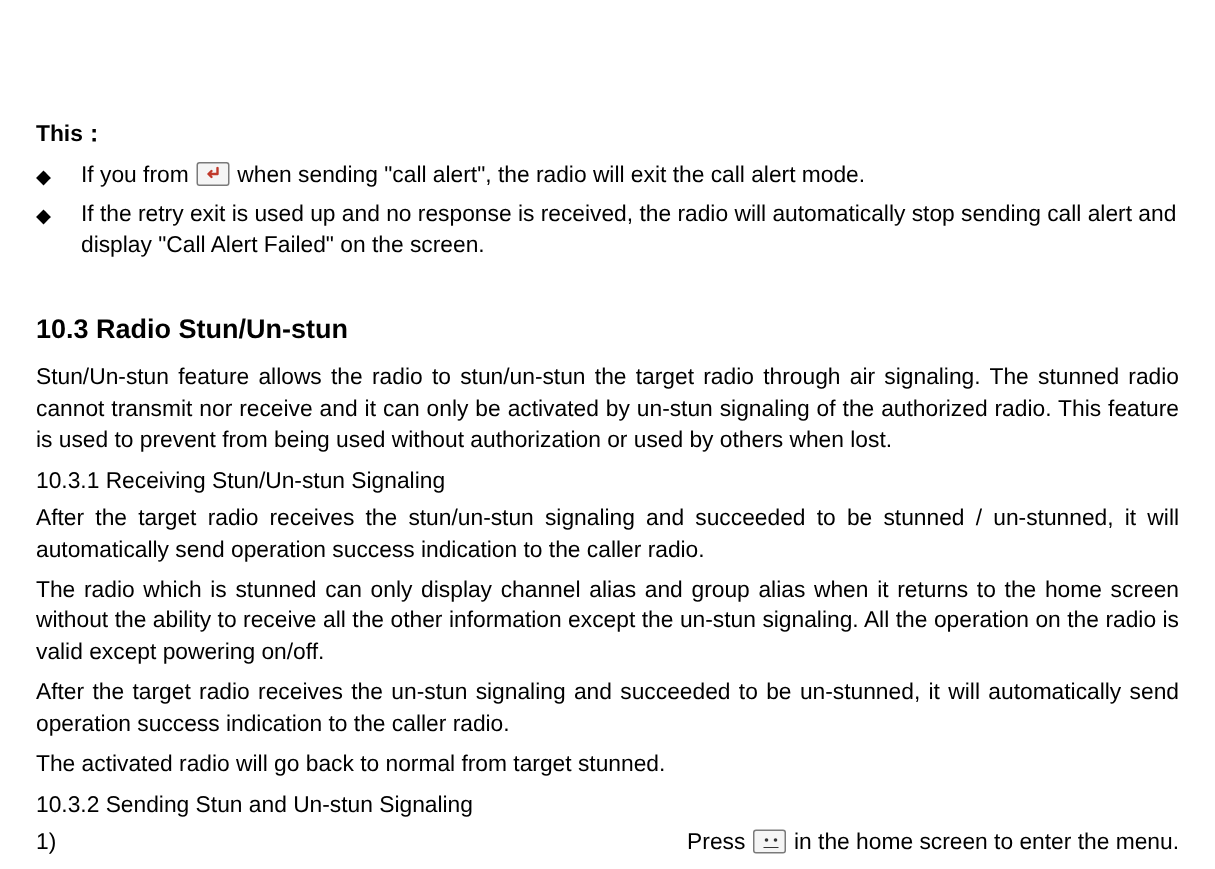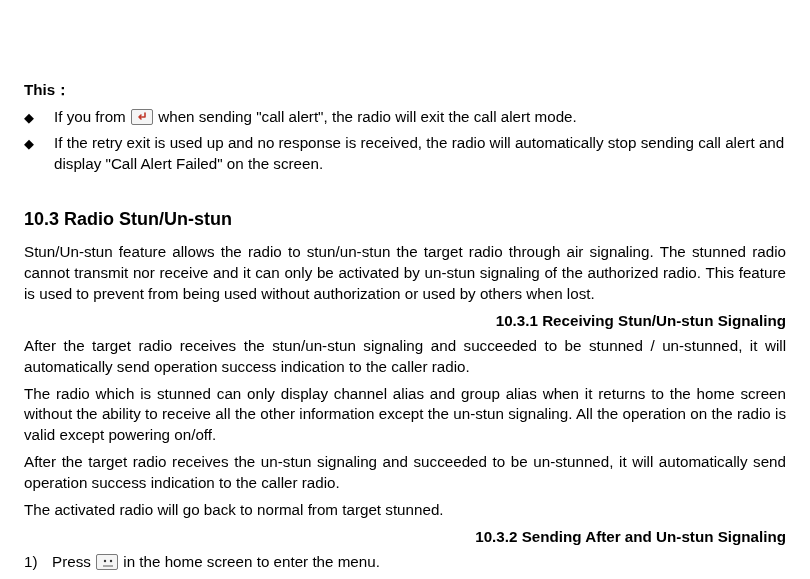--- a/index.html
+++ b/index.html
@@ -54,39 +54,39 @@
     }
     .key-icon.small { width: 22px; height: 16px; }
     h2.sec {
       font-size: 18px;
       font-weight: bold;
       margin-top: 32px;
       margin-bottom: 10px;
     }
     h3.subsec {
       font-size: 15.2px;
-      font-weight: bold;
+      font-weight: normal;
       margin-top: 6px;
       margin-bottom: 4px;
-      text-align: right;
     }
     .para {
       text-align: justify;
       margin-bottom: 6px;
     }
     .num-row {
       display: flex;
       margin-bottom: 6px;
     }
     .num-sym {
       width: 28px;
       flex-shrink: 0;
     }
     .num-text {
       flex: 1;
+      text-align: right;
     }
   </style>
 </head>
 <body>
 
 <div class="note-title">This：</div>
 
 <div class="bullet-row">
   <div class="bullet-sym">◆</div>
   <div class="bullet-text">
@@ -107,21 +107,21 @@
 
 <h2 class="sec">10.3    Radio Stun/Un-stun</h2>
 <div class="para">Stun/Un-stun feature allows the radio to stun/un-stun the target radio through air signaling. The stunned radio cannot transmit nor receive and it can only be activated by un-stun signaling of the authorized radio. This feature is used to prevent from being used without authorization or used by others when lost.</div>
 
 <h3 class="subsec">10.3.1      Receiving Stun/Un-stun Signaling</h3>
 <div class="para">After the target radio receives the stun/un-stun signaling and succeeded to be stunned / un-stunned, it will automatically send operation success indication to the caller radio.</div>
 <div class="para">The radio which is stunned can only display channel alias and group alias when it returns to the home screen without the ability to receive all the other information except the un-stun signaling. All the operation on the radio is valid except powering on/off.</div>
 <div class="para">After the target radio receives the un-stun signaling and succeeded to be un-stunned, it will automatically send operation success indication to the caller radio.</div>
 <div class="para">The activated radio will go back to normal from target stunned.</div>
 
-<h3 class="subsec">10.3.2    Sending After and Un-stun Signaling</h3>
+<h3 class="subsec">10.3.2    Sending Stun and Un-stun Signaling</h3>
 
 <div class="num-row">
   <div class="num-sym">1)</div>
   <div class="num-text">
     <span>Press </span>
     <span class="inline-icon key-icon small">
       <svg width="22" height="16" viewBox="0 0 22 16">
         <circle cx="8" cy="6" r="1.2" fill="#333"></circle>
         <circle cx="14" cy="6" r="1.2" fill="#333"></circle>
         <path d="M 6 11 Q 11 11 16 11" stroke="#333" stroke-width="0.8" fill="none"></path>

